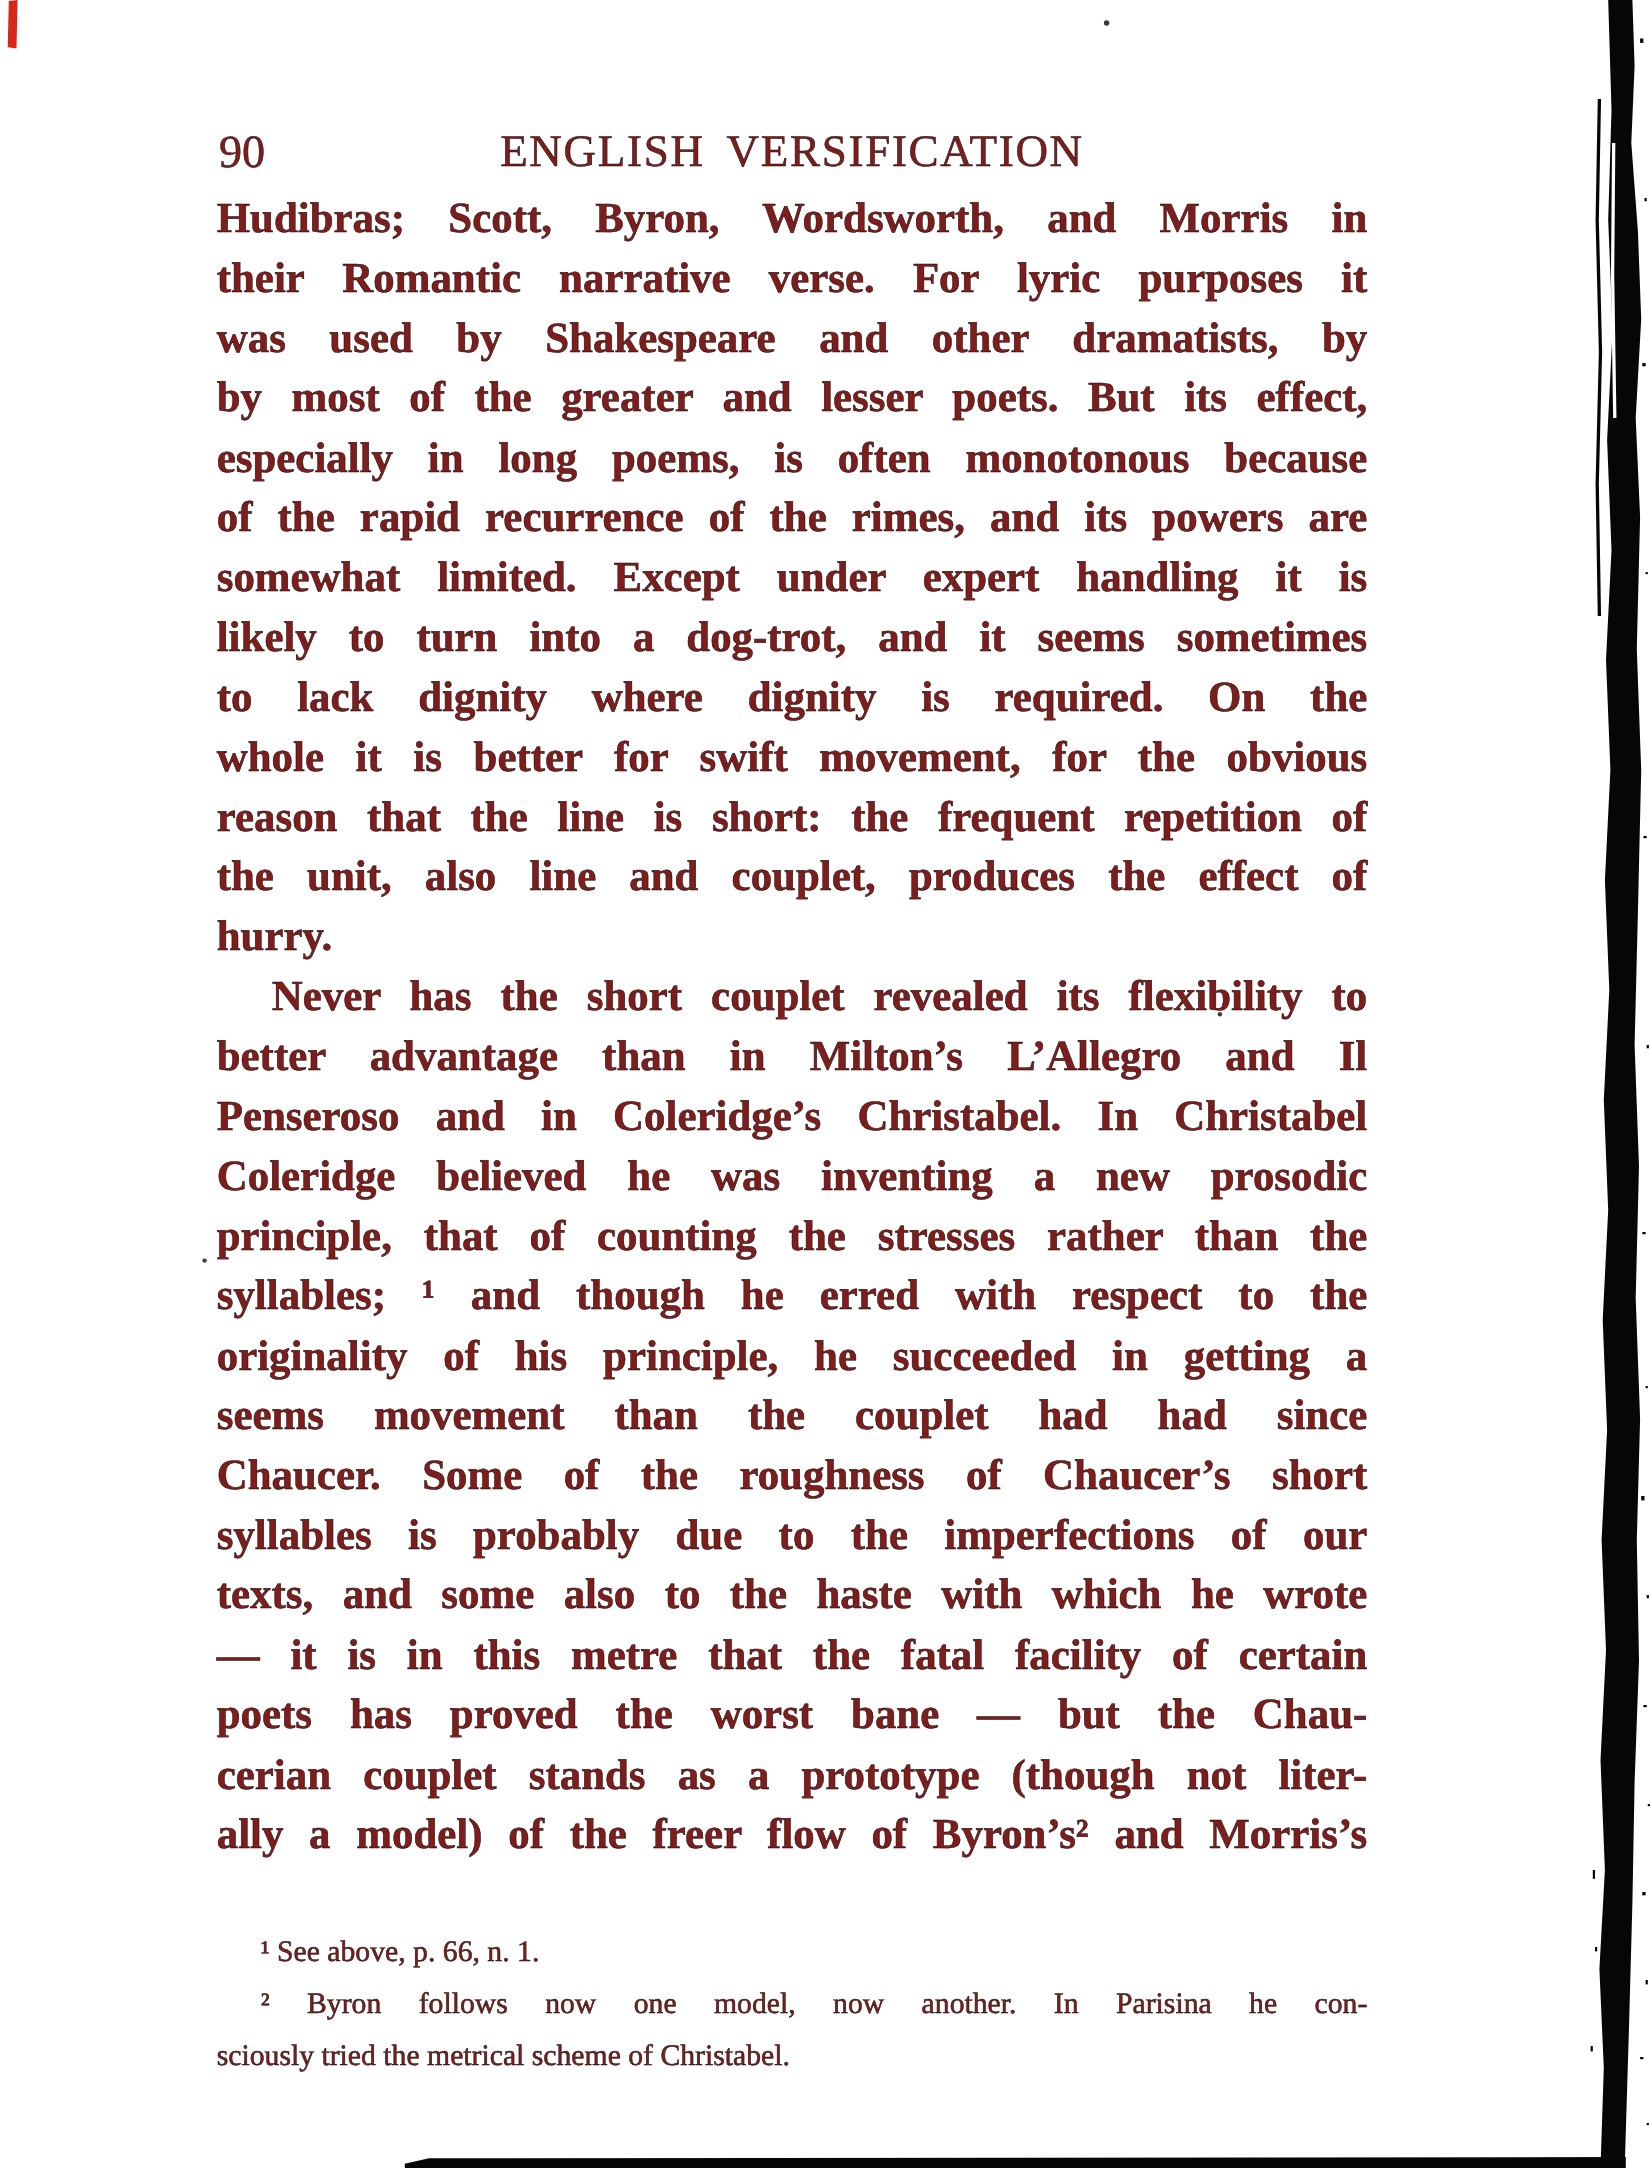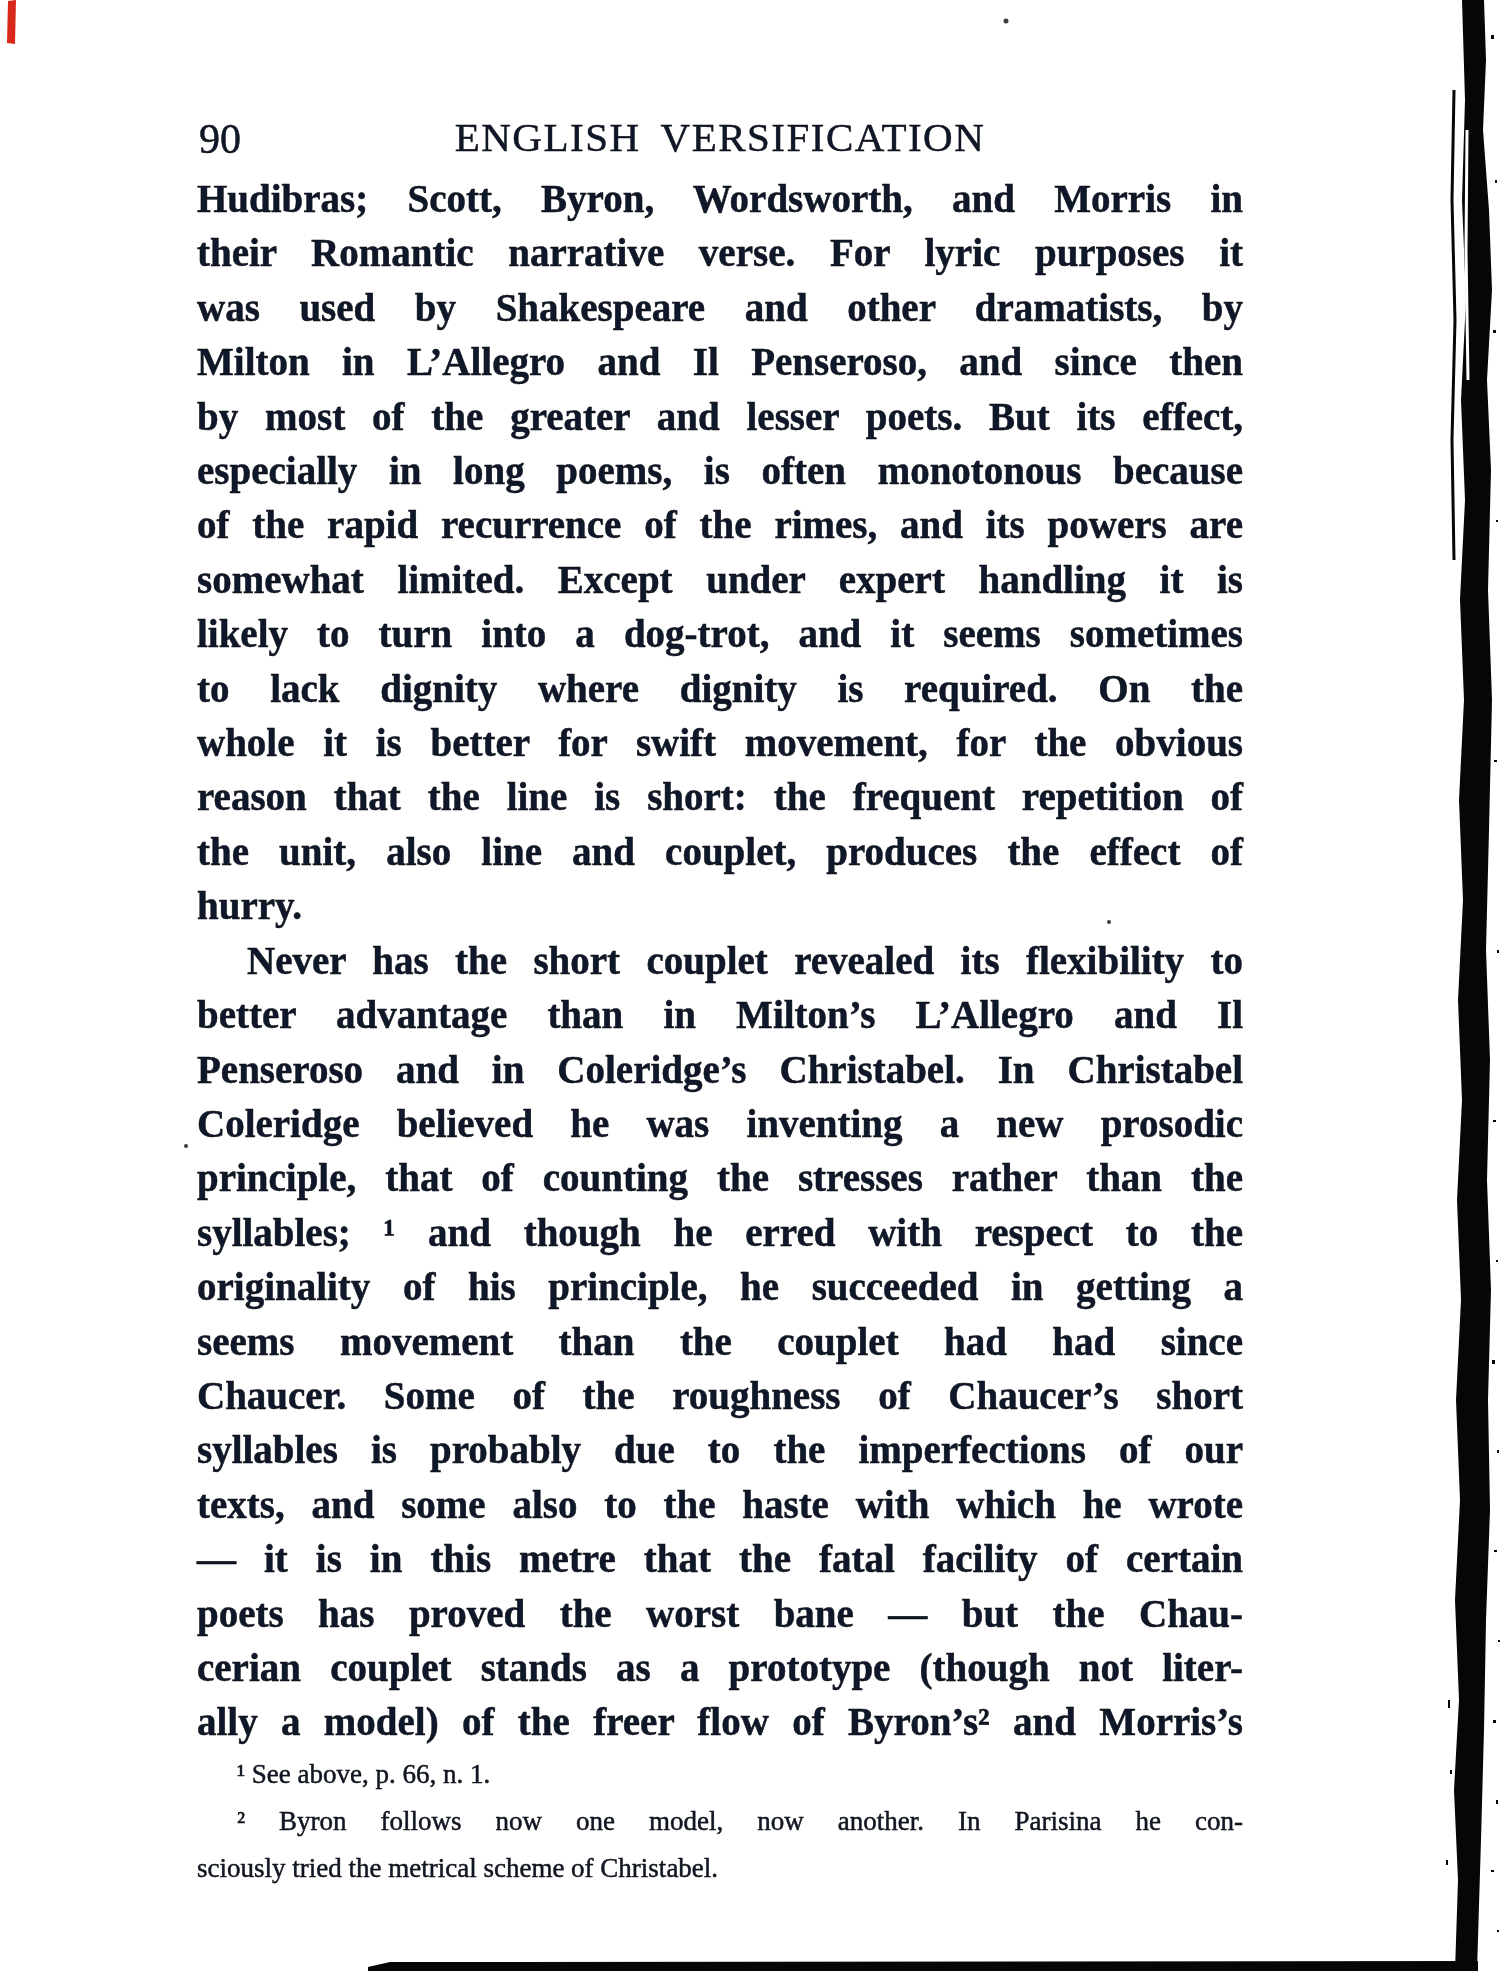--- a/index.html
+++ b/index.html
@@ -3,21 +3,21 @@
 <meta charset="utf-8">
 <style>
   html, body { margin: 0; padding: 0; background: #ffffff; }
   .page {
     position: relative;
     width: 1500px;
     height: 1971px;
     background: #ffffff;
     overflow: hidden;
     font-family: "Liberation Serif", "DejaVu Serif", serif;
-    color: #0f172a;
+    color: #7f1d1d;
     -webkit-text-stroke: 0.45px #0a0a0a;
   }
   
   .pagehead {
     position: absolute;
     left: 197px; top: 110px;
     width: 1046px; height: 56px;
     line-height: 54px;
   }
   .pagenum {
@@ -70,21 +70,20 @@
 
   <header class="pagehead">
     <span class="pagenum">90</span>
     <span class="runhead">ENGLISH VERSIFICATION</span>
   </header>
 
   <main class="bodytext" id="body-lines">
       <div class="line">Hudibras; Scott, Byron, Wordsworth, and Morris in</div>
       <div class="line">their Romantic narrative verse.  For lyric purposes it</div>
       <div class="line">was used by Shakespeare and other dramatists, by</div>
-      <div class="line">Milton in L’Allegro and Il Penseroso, and since then</div>
       <div class="line">by most of the greater and lesser poets.  But its effect,</div>
       <div class="line">especially in long poems, is often monotonous because</div>
       <div class="line">of the rapid recurrence of the rimes, and its powers are</div>
       <div class="line">somewhat limited.  Except under expert handling it is</div>
       <div class="line">likely to turn into a dog-trot, and it seems sometimes</div>
       <div class="line">to lack dignity where dignity is required.  On the</div>
       <div class="line">whole it is better for swift movement, for the obvious</div>
       <div class="line">reason that the line is short: the frequent repetition of</div>
       <div class="line">the unit, also line and couplet, produces the effect of</div>
       <div class="line last">hurry.</div>

